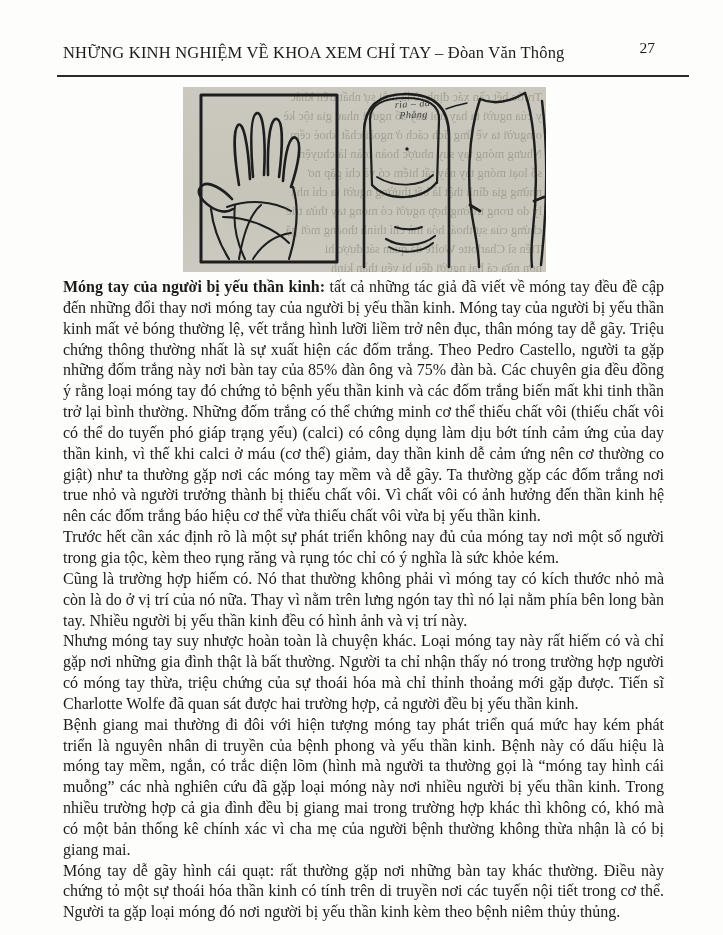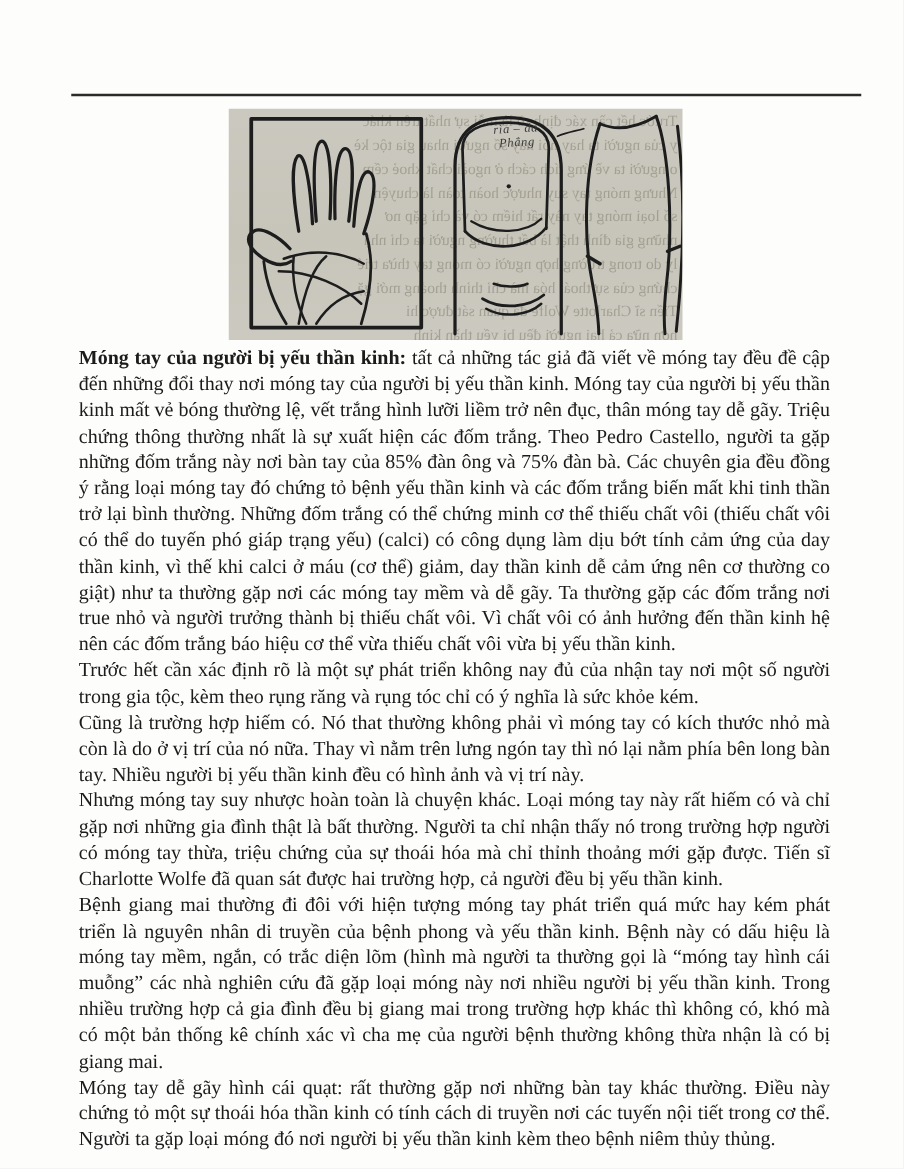--- a/index.html
+++ b/index.html
@@ -81,20 +81,24 @@
     text-align: justify;
   }
   .body-text p { margin: 0; }
   .body-text b { font-weight: bold; font-family: Liberation Serif, serif; }
 </style>
 </head>
 <body>
 
 <div class="page">
 
+  <header class="page-header">
+    <span class="running-title">NHỮNG KINH NGHIỆM VỀ KHOA XEM CHỈ TAY – Đòan Văn Thông</span>
+    <span class="page-number">27</span>
+  </header>
   <div class="header-rule"></div>
 
   <figure class="scan-figure">
 
     <div class="bleed">
       <div class="bleed-line">Trước hết cần xác định rõ là mỗi sự nhất trên khác</div>
       <div class="bleed-line">y của người ta hay nói nay số người nhau gia tộc kè</div>
       <div class="bleed-line">o người ta về ứng tích cách ở ngoài chất khoẻ cểm</div>
       <div class="bleed-line">Nhưng móng tay suy nhược hoàn toàn là chuyện</div>
       <div class="bleed-line">số loại móng tay này rất hiếm có và chỉ gặp nơ</div>
@@ -146,20 +150,20 @@
     </svg>
 
     <div class="annot">
       <span class="a1">rìa – da</span>
       <span class="a2">Phẳng</span>
     </div>
   </figure>
 
   <main class="body-text">
     <p><b>Móng tay của người bị yếu thần kinh:</b><span> tất cả những tác giả đã viết về móng tay đều đề cập đến những đổi thay nơi móng tay của người bị yếu thần kinh. Móng tay của người bị yếu thần kinh mất vẻ bóng thường lệ, vết trắng hình lưỡi liềm trở nên đục, thân móng tay dễ gãy. Triệu chứng thông thường nhất là sự xuất hiện các đốm trắng. Theo Pedro Castello, người ta gặp những đốm trắng này nơi bàn tay của 85% đàn ông và 75% đàn bà. Các chuyên gia đều đồng ý rằng loại móng tay đó chứng tỏ bệnh yếu thần kinh và các đốm trắng biến mất khi tinh thần trở lại bình thường. Những đốm trắng có thể chứng minh cơ thể thiếu chất vôi (thiếu chất vôi có thể do tuyến phó giáp trạng yếu) (calci) có công dụng làm dịu bớt tính cảm ứng của day thần kinh, vì thế khi calci ở máu (cơ thể) giảm, day thần kinh dễ cảm ứng nên cơ thường co giật) như ta thường gặp nơi các móng tay mềm và dễ gãy. Ta thường gặp các đốm trắng nơi true nhỏ và người trưởng thành bị thiếu chất vôi. Vì chất vôi có ảnh hưởng đến thần kinh hệ nên các đốm trắng báo hiệu cơ thể vừa thiếu chất vôi vừa bị yếu thần kinh.</span></p>
-    <p><span>Trước hết cần xác định rõ là một sự phát triển không nay đủ của nhận tay nơi một số người trong gia tộc, kèm theo rụng răng và rụng tóc chỉ có ý nghĩa là sức khỏe kém.</span></p>
+    <p><span>Trước hết cần xác định rõ là một sự phát triển không nay đủ của móng tay nơi một số người trong gia tộc, kèm theo rụng răng và rụng tóc chỉ có ý nghĩa là sức khỏe kém.</span></p>
     <p><span>Cũng là trường hợp hiếm có. Nó that thường không phải vì móng tay có kích thước nhỏ mà còn là do ở vị trí của nó nữa. Thay vì nằm trên lưng ngón tay thì nó lại nằm phía bên long bàn tay. Nhiều người bị yếu thần kinh đều có hình ảnh và vị trí này.</span></p>
     <p><span>Nhưng móng tay suy nhược hoàn toàn là chuyện khác. Loại móng tay này rất hiếm có và chỉ gặp nơi những gia đình thật là bất thường. Người ta chỉ nhận thấy nó trong trường hợp người có móng tay thừa, triệu chứng của sự thoái hóa mà chỉ thỉnh thoảng mới gặp được. Tiến sĩ Charlotte Wolfe đã quan sát được hai trường hợp, cả người đều bị yếu thần kinh.</span></p>
     <p><span>Bệnh giang mai thường đi đôi với hiện tượng móng tay phát triển quá mức hay kém phát triển là nguyên nhân di truyền của bệnh phong và yếu thần kinh. Bệnh này có dấu hiệu là móng tay mềm, ngắn, có trắc diện lõm (hình mà người ta thường gọi là “móng tay hình cái muỗng” các nhà nghiên cứu đã gặp loại móng này nơi nhiều người bị yếu thần kinh. Trong nhiều trường hợp cả gia đình đều bị giang mai trong trường hợp khác thì không có, khó mà có một bản thống kê chính xác vì cha mẹ của người bệnh thường không thừa nhận là có bị giang mai.</span></p>
-    <p><span>Móng tay dễ gãy hình cái quạt: rất thường gặp nơi những bàn tay khác thường. Điều này chứng tỏ một sự thoái hóa thần kinh có tính cách di truyền nơi các tuyến nội tiết trong cơ thể. Người ta gặp loại móng đó nơi người bị yếu thần kinh kèm theo bệnh niêm thủy thủng.</span></p>
+    <p><span>Móng tay dễ gãy hình cái quạt: rất thường gặp nơi những bàn tay khác thường. Điều này chứng tỏ một sự thoái hóa thần kinh có tính trên di truyền nơi các tuyến nội tiết trong cơ thể. Người ta gặp loại móng đó nơi người bị yếu thần kinh kèm theo bệnh niêm thủy thủng.</span></p>
   </main>
 
 </div>
 
 </body></html>

